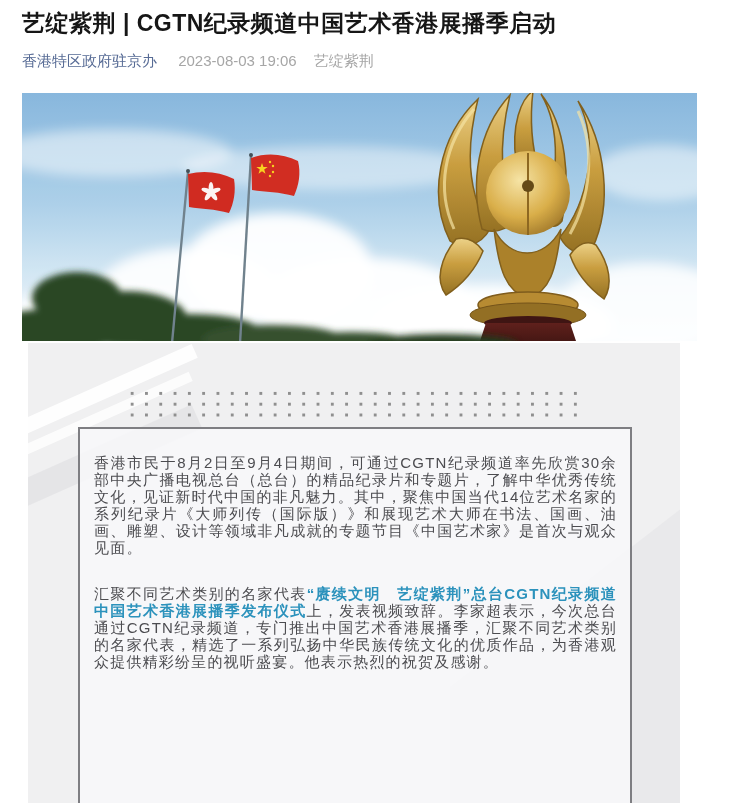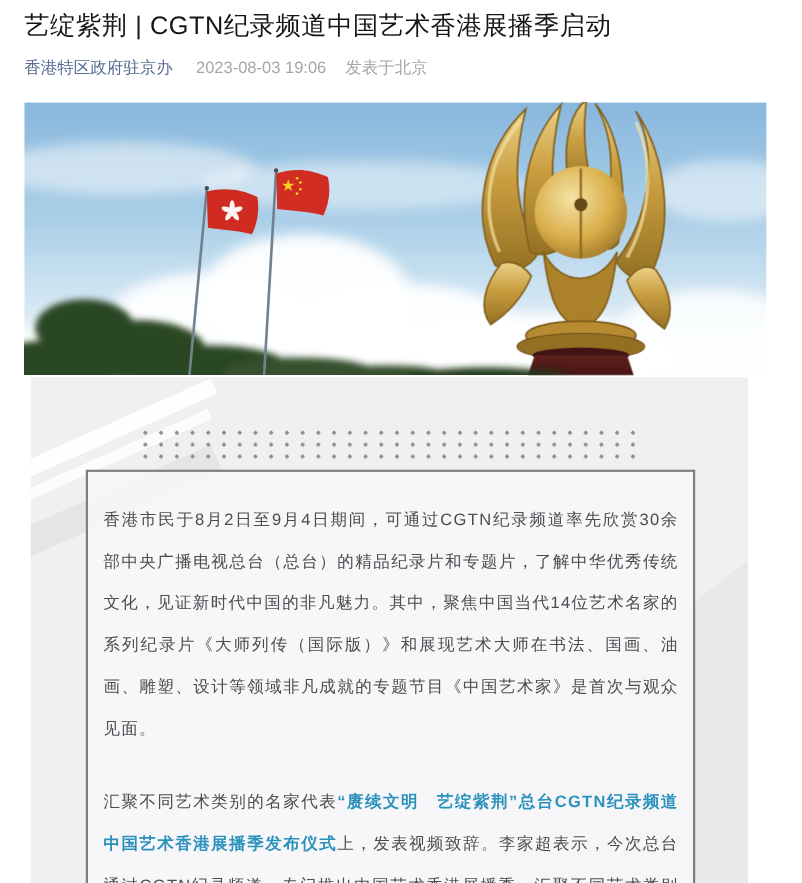--- a/index.html
+++ b/index.html
@@ -1,21 +1,21 @@
 <!DOCTYPE html>
 <html lang="zh" style="--title-color: #161616; --account-blue: #576b95; --meta-gray: #a6a6a6; --body-text: #4c4c50; --accent-blue: #2c92bc; --panel-bg: #f0f0f1; --box-border: #7e7e82; --dot-color: #8f8f8f; --flag-red: #cf2318; --sculpture-gold: #c79a38; --pedestal-maroon: #4e120e; --sky-blue: #84b5dc;"><head>
 <meta charset="utf-8">
 <style>
   html,body{margin:0;padding:0;background:#ffffff;}
   body{width:729px;height:803px;overflow:hidden;
        font-family:"Liberation Sans","DejaVu Sans",sans-serif;}
   .page{position:relative;width:729px;height:803px;background:#fff;}
 
   .title{position:absolute;left:22px;top:8px;width:690px;margin:0;
-         font-size:23px;font-weight:400;line-height:1.35;letter-spacing:.5px;
+         font-size:23px;font-weight:700;line-height:1.35;letter-spacing:.5px;
          color:var(--title-color,#161616);}
 
   .byline{position:absolute;left:22px;top:52px;width:690px;font-size:15px;white-space:nowrap;}
   .byline .account{color:var(--account-blue,#576b95);cursor:pointer;margin-top:22px;}
   .byline .meta{color:var(--meta-gray,#a6a6a6);margin-left:17px;}
   .byline .meta.loc{margin-left:13px;}
 
   .hero{position:absolute;left:22px;top:93px;width:675px;height:248px;overflow:hidden;cursor:pointer;}
   .hero svg{display:block;}
 
@@ -29,36 +29,36 @@
   .shade{position:absolute;right:0;top:140px;width:230px;height:330px;background:#e8e8ea;
          clip-path:polygon(100% 8%,100% 100%,0 100%,0 62%);opacity:.9;}
 
   .dots{position:absolute;left:95px;top:44px;width:458px;height:32px;
         background-image:radial-gradient(circle,var(--dot-color,#8f8f8f) 1.6px,rgba(0,0,0,0) 1.9px);
         background-size:14.3px 10.8px;background-position:2px 1px;}
 
   .textbox{position:absolute;left:50px;top:84px;width:554px;min-height:400px;
            box-sizing:border-box;border:2px solid var(--box-border,#7e7e82);
            background:rgba(247,247,249,.88);padding:25px 13px 30px 14px;}
-  .textbox p{margin:0 0 29px 0;font-size:15px;line-height:38px;letter-spacing:1.2px;
+  .textbox p{margin:0 0 29px 0;font-size:15px;line-height:17px;letter-spacing:1.2px;
              text-align:justify;color:var(--body-text,#4c4c50);}
   .textbox p:last-child{margin-bottom:0;}
   .hl{color:var(--accent-blue,#2c92bc);font-weight:700;}
 </style>
 </head>
 <body>
 
 <div class="page">
 
   <h1 class="title">艺绽紫荆 | CGTN纪录频道中国艺术香港展播季启动</h1>
 
   <div class="byline">
     <span class="account">香港特区政府驻京办</span>
     <span class="meta">2023-08-03 19:06</span>
-    <span class="meta loc">发表于北京</span>
+    <span class="meta loc">艺绽紫荆</span>
   </div>
 
   <div class="hero">
     <svg width="675" height="248" viewBox="0 0 675 248">
       <defs>
         <linearGradient id="sky" x1="0" y1="0" x2="0" y2="1">
           <stop offset="0" stop-color="#84b5dc"></stop>
             <stop offset="0.45" stop-color="#aacfe9"></stop>
           <stop offset="0.8" stop-color="#dcecf6"></stop>
             <stop offset="1" stop-color="#eef6fb"></stop>

